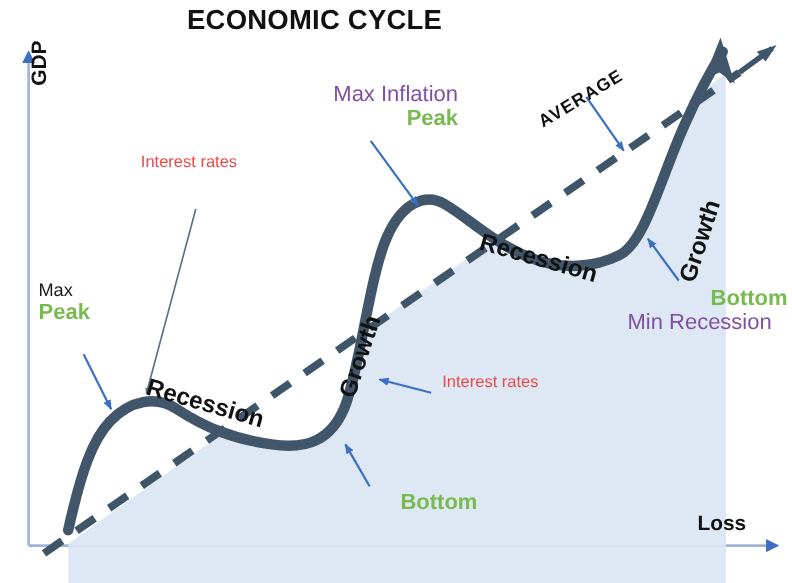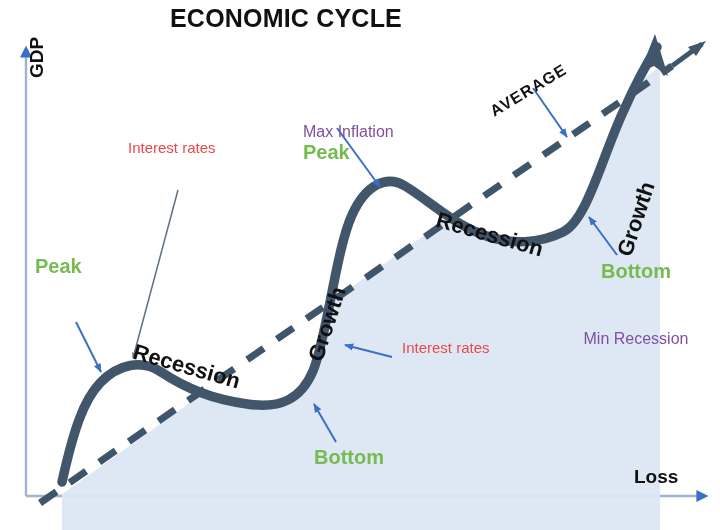--- a/index.html
+++ b/index.html
@@ -7,22 +7,22 @@
        font-family:"Liberation Sans","DejaVu Sans",sans-serif;}
   #stage{position:relative;width:720px;height:530px;background:#ffffff;}
   svg.layer{position:absolute;left:0;top:0;width:720px;height:530px;}
   .lbl{position:absolute;white-space:nowrap;line-height:1.12;}
   .title{left:0;top:4px;width:572px;text-align:center;
          font-size:25px;font-weight:bold;color:#111111;letter-spacing:.2px;}
   .axis-lbl{font-size:19px;font-weight:bold;color:#111111;}
   .phase{font-size:22px;font-weight:bold;color:#111111;}
   .average{font-size:16px;font-weight:bold;color:#111111;letter-spacing:1.2px;}
   .red{color:#e8494a;font-size:15px;}
-  .purple{color:#7f4fa0;font-size:16px;margin-top:48px;}
-  .green{color:#76ba50;font-size:20px;font-weight:bold;}
+  .purple{color:#7f4fa0;font-size:20px;}
+  .green{color:#76ba50;font-size:20px;font-weight:bold;text-align:right;}
   .black{color:#1a1a1a;font-size:16.5px;}
 </style>
 </head>
 <body>
 
 <div id="stage">
 
   <div class="lbl title">ECONOMIC CYCLE</div>
 
   <svg class="layer" viewBox="0 0 720 530">
@@ -107,20 +107,21 @@
 
   <div class="lbl phase" style="left:304px;top:357px;transform:rotate(-72deg);transform-origin:left top;">Growth</div>
 
   <div class="lbl phase" style="left:440px;top:208px;transform:rotate(16deg);transform-origin:left top;">Recession</div>
 
   <div class="lbl phase" style="left:613px;top:252px;transform:rotate(-72deg);transform-origin:left top;">Growth</div>
 
   <div class="lbl average" style="left:487px;top:105px;transform:rotate(-31deg);transform-origin:left top;">AVERAGE</div>
 
   <div class="lbl" style="left:35px;top:255px;">
+    <div class="black">Max</div>
     <div class="green">Peak</div>
   </div>
 
   <div class="lbl" style="left:128px;top:140px;text-align:left;">
     <div class="red">Interest rates</div>
   </div>
 
   <div class="lbl" style="left:303px;top:75px;">
     <div class="purple">Max Inflation</div>
     <div class="green">Peak</div>

